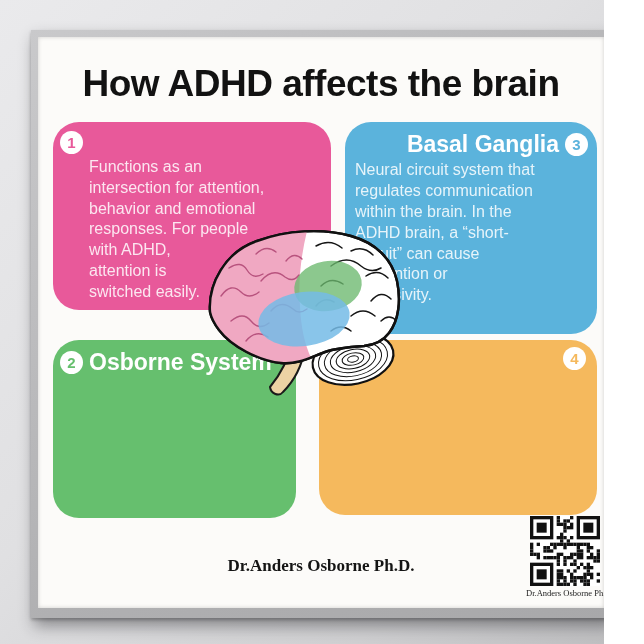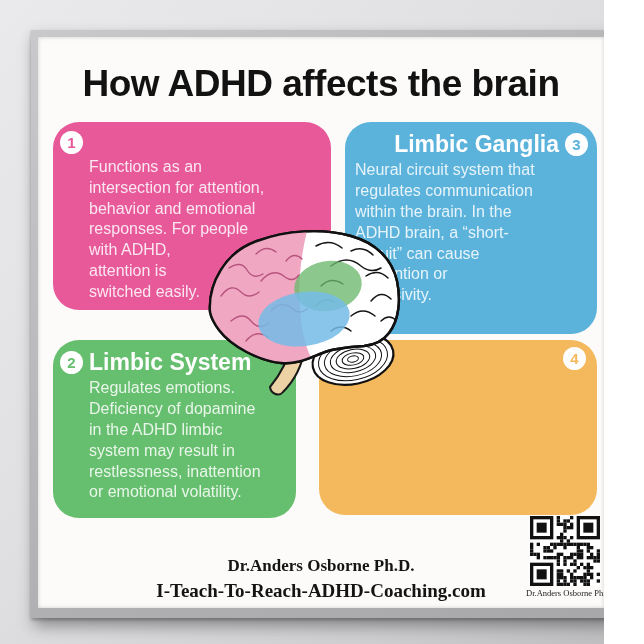--- a/index.html
+++ b/index.html
@@ -70,42 +70,36 @@
 behavior and emotional
 responses. For people
 with ADHD,
 attention is
 switched easily.</div>
       </div>
 
       <div class="card" id="card-basal" style="background-color: rgb(91, 179, 220);">
         <div class="card-h rev">
           <span class="badge" style="color: rgb(91, 179, 220);">3</span>
-          <span>Limbic Ganglia</span>
+          <span>Basal Ganglia</span>
         </div>
         <div class="card-body align-r">Neural circuit system that
 regulates communication
 within the brain. In the
 ADHD brain, a “short-
 circuit” can cause
 inattention or
 impulsivity.</div>
       </div>
 
       <div class="card" id="card-limbic" style="background-color: rgb(102, 191, 110);">
         <div class="card-h">
           <span class="badge" style="color: rgb(102, 191, 110);">2</span>
-          <span>Limbic System</span>
-        </div>
-        <div class="card-body">Regulates emotions.
-Deficiency of dopamine
-in the ADHD limbic
-system may result in
-restlessness, inattention
-or emotional volatility.</div>
+          <span>Osborne System</span>
+        </div>
       </div>
 
       <div class="card" id="card-reticular" style="background-color: rgb(245, 185, 93);">
         <div class="card-h rev">
           <span class="badge" style="color: rgb(245, 185, 93);">4</span>
         </div>
       </div>
 
       <svg class="brain" viewBox="0 0 230 175" xmlns="http://www.w3.org/2000/svg">
         <defs>
@@ -152,21 +146,20 @@
             <path d="M180 95 q8 -8 16 0"></path>
           </g>
           <ellipse cx="127" cy="60" rx="34" ry="25" transform="rotate(-10 127 60)" fill="#6cb96e" opacity="0.78"></ellipse>
           <ellipse cx="103" cy="93" rx="46" ry="27" transform="rotate(-8 103 93)" fill="#74bbe6" opacity="0.85"></ellipse>
         </g>
         <path d="M9 86 C7 58 24 26 56 15 C86 4 122 2 150 10 C175 17 191 33 196 55 C200 74 198 94 188 107 C182 115 173 119 163 120 C148 121 135 122 124 126 C110 131 96 139 80 137 C58 135 30 120 18 104 C12 96 10 91 9 86 Z" fill="none" stroke="#111" stroke-width="2.4" stroke-linejoin="round"></path>
       </svg>
 
       <div class="footer">
         <div class="author">Dr.Anders Osborne Ph.D.</div>
-        <div class="website">I-Teach-To-Reach-ADHD-Coaching.com</div>
       </div>
 
       <div class="qr-wrap">
         <div class="qr-box">
           <svg viewBox="0 0 70 70" width="70" height="70" xmlns="http://www.w3.org/2000/svg">
               <g fill="#111">
                 <rect x="26.67" y="0.00" width="3.33" height="3.33"></rect>
                 <rect x="40.00" y="0.00" width="3.33" height="3.33"></rect>
                 <rect x="26.67" y="3.33" width="3.33" height="3.33"></rect>
                 <rect x="33.33" y="3.33" width="3.33" height="3.33"></rect>

